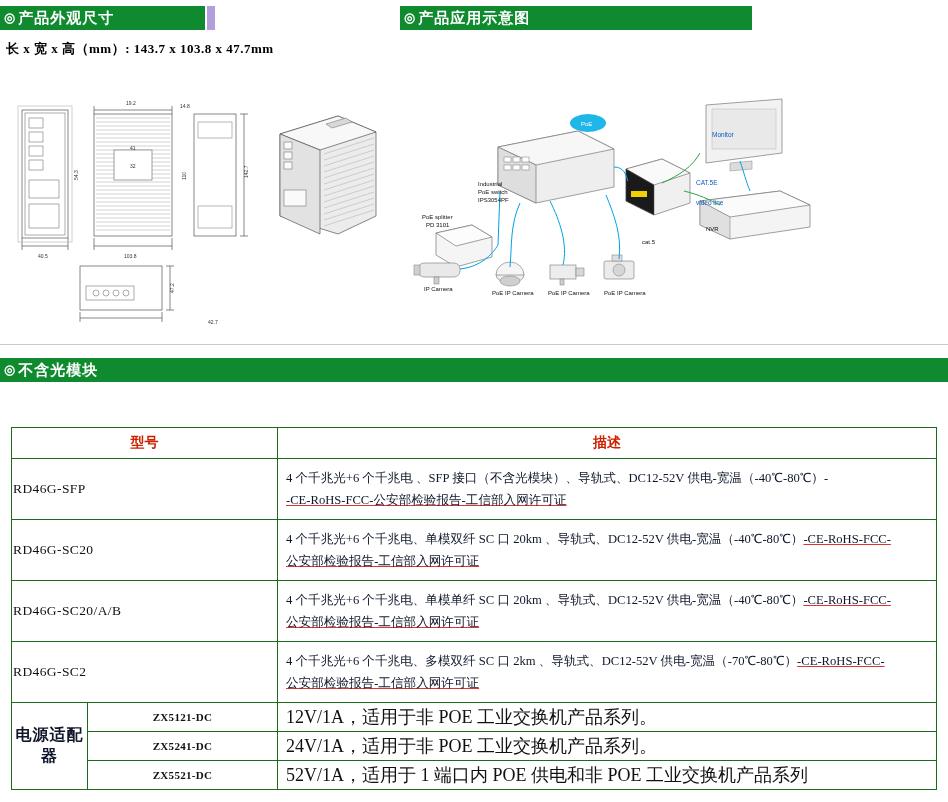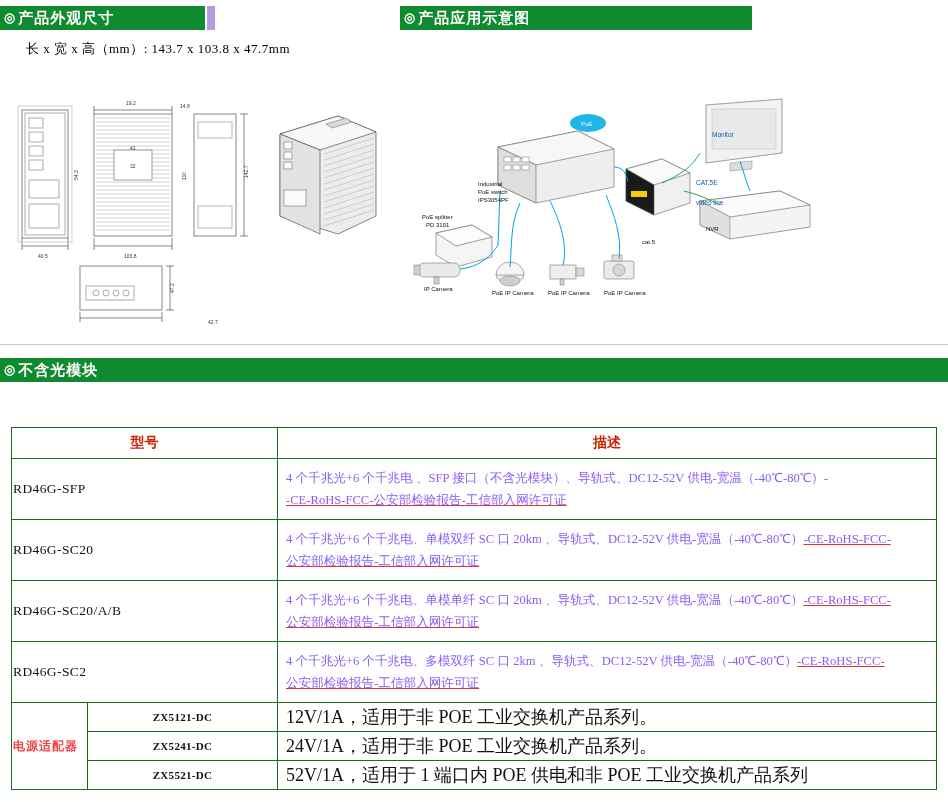--- a/index.html
+++ b/index.html
@@ -24,23 +24,23 @@
     padding-left:4px;
     box-sizing:border-box;
   }
   .bar .mark{font-size:13px;margin-right:2px;}
   .bar-left{position:absolute;left:0;top:6px;width:205px;}
   .bar-divider{position:absolute;left:207px;top:6px;width:8px;height:24px;background:#b39ddb;}
   .bar-right{position:absolute;left:400px;top:6px;width:352px;}
   .bar-order{position:absolute;left:0;top:358px;width:948px;}
 
   .dims{
-    position:absolute;left:26px;top:40px;
-    font-family:"Liberation Serif", serif;
-    font-weight:normal;font-size:13px;color:#000;
+    position:absolute;left:6px;top:40px;
+    font-family:"Liberation Serif", serif;
+    font-weight:bold;font-size:13px;color:#000;
     letter-spacing:0.5px;
   }
 
   
   .drawings{position:absolute;left:8px;top:88px;width:380px;height:240px;}
   .app-diagram{position:absolute;left:400px;top:95px;width:440px;height:230px;}
 
   .hr{position:absolute;left:0;top:344px;width:948px;height:1px;background:#c9c9c9;}
 
   
@@ -65,28 +65,28 @@
     text-align:left;
     font-family:"Liberation Serif", serif;
     font-size:13.5px;
     letter-spacing:0.4px;
   }
   td.desc{
     font-family:"Liberation Serif", serif;
     font-size:12.6px;
     line-height:1.75;
     padding:6px 6px 6px 8px;
-    color:#8b5cf6;
+    color:#0f172a;
   }
   .u{ text-decoration:underline; text-decoration-color:#d33; }
   td.adapter{
-    text-align:left;
-    color:#ef4444;
+    text-align:center;
+    color:#0f172a;
     font-weight:bold;
-    font-size:12px;
+    font-size:16px;
     letter-spacing:1px;
   }
   td.sub-model{
     text-align:center;
     font-family:"Liberation Serif", serif;
     font-weight:bold;
     font-size:11px;
     letter-spacing:0.3px;
   }
   td.sub-desc{
@@ -372,21 +372,21 @@
     <td class="model" colspan="2" style="height:58px">RD46G-SC20/A/B</td>
     <td class="desc">
       <div><span>4 个千兆光+6 个千兆电、单模单纤 SC 口 20km 、导轨式、DC12-52V 供电-宽温（-40℃-80℃）</span><span class="u">-CE-RoHS-FCC-</span></div>
       <div class="u">公安部检验报告-工信部入网许可证</div>
     </td>
   </tr>
 
   <tr>
     <td class="model" colspan="2" style="height:58px">RD46G-SC2</td>
     <td class="desc">
-      <div><span>4 个千兆光+6 个千兆电、多模双纤 SC 口 2km 、导轨式、DC12-52V 供电-宽温（-40℃-80℃）</span><span class="u">-CE-RoHS-FCC-</span></div>
+      <div><span>4 个千兆光+6 个千兆电、多模双纤 SC 口 2km 、导轨式、DC12-52V 供电-宽温（-70℃-80℃）</span><span class="u">-CE-RoHS-FCC-</span></div>
       <div class="u">公安部检验报告-工信部入网许可证</div>
     </td>
   </tr>
 
   <tr>
     <td class="adapter" rowspan="3">电源适配器</td>
     <td class="sub-model" style="height:26px">ZX5121-DC</td>
     <td class="sub-desc">12V/1A，适用于非 POE 工业交换机产品系列。</td>
   </tr>
   <tr>

